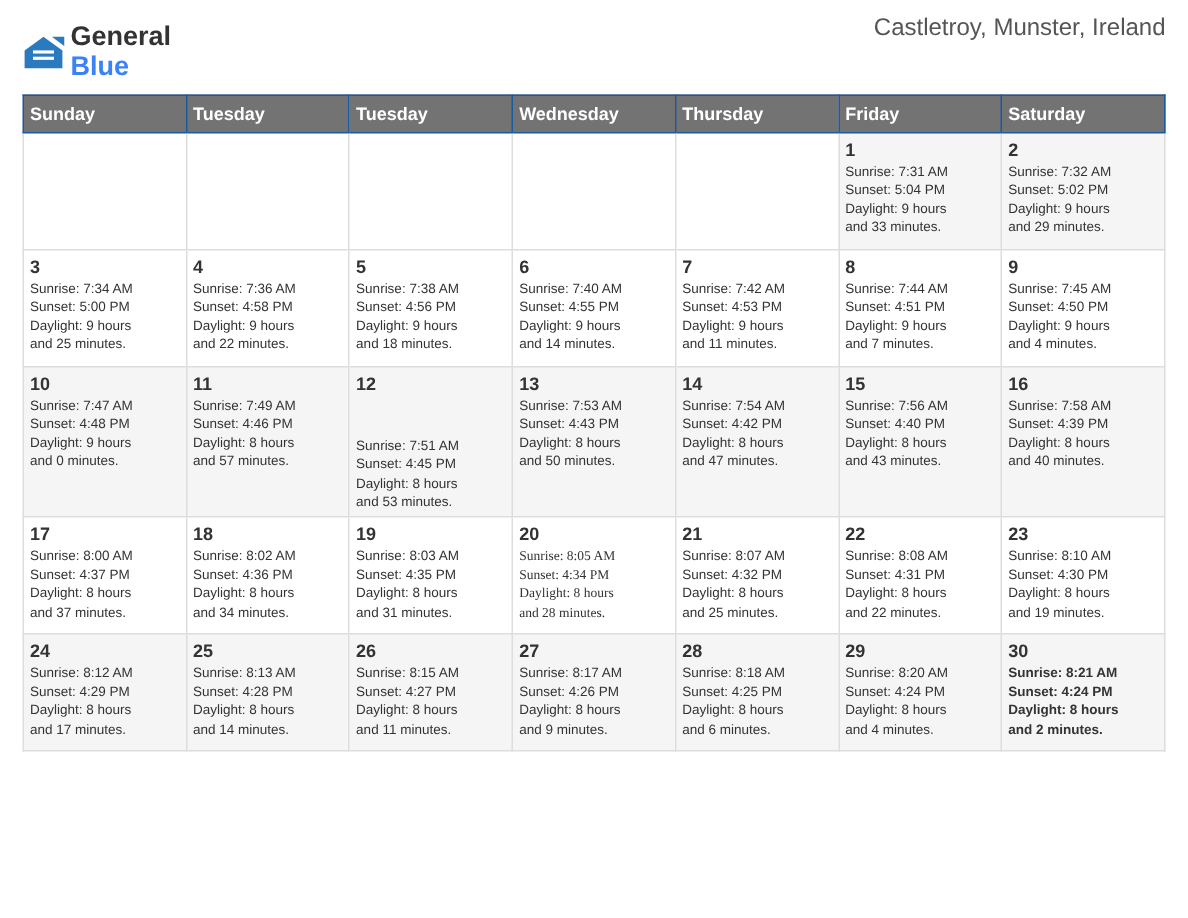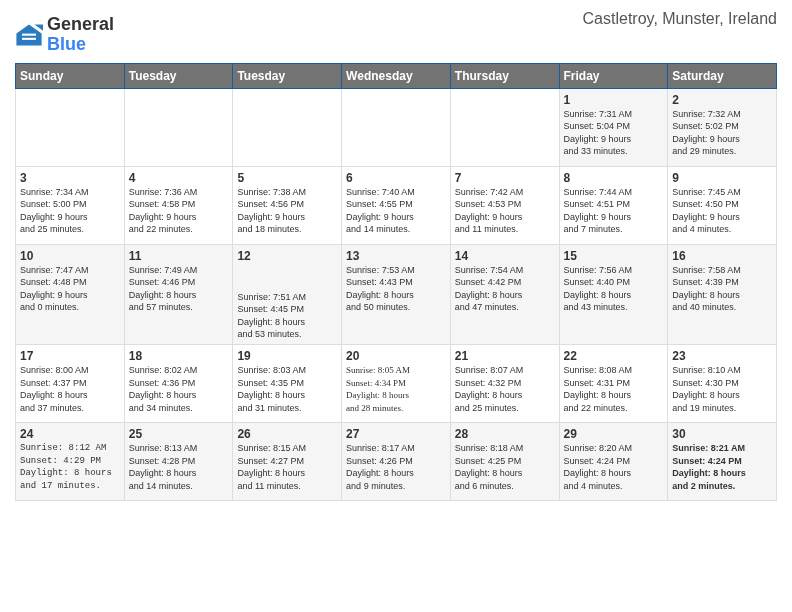--- a/index.html
+++ b/index.html
@@ -302,21 +302,21 @@
             <span class="day-num">23</span>
             <div class="day-info" style="white-space: pre-line;">Sunrise: 8:10 AM
 Sunset: 4:30 PM
 Daylight: 8 hours
 and 19 minutes.</div>
           </td>
         </tr>
         <tr>
           <td>
             <span class="day-num">24</span>
-            <div class="day-info" style="white-space: pre-line; font-family: Liberation Mono, monospace;">Sunrise: 8:12 AM
+            <div class="day-info" style="white-space: pre-line;">Sunrise: 8:12 AM
 Sunset: 4:29 PM
 Daylight: 8 hours
 and 17 minutes.</div>
           </td>
           <td>
             <span class="day-num">25</span>
             <div class="day-info" style="white-space: pre-line;">Sunrise: 8:13 AM
 Sunset: 4:28 PM
 Daylight: 8 hours
 and 14 minutes.</div>

